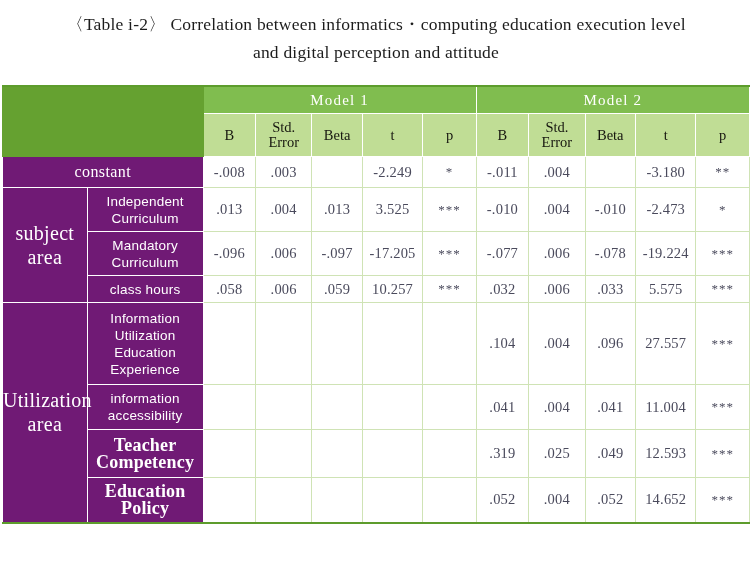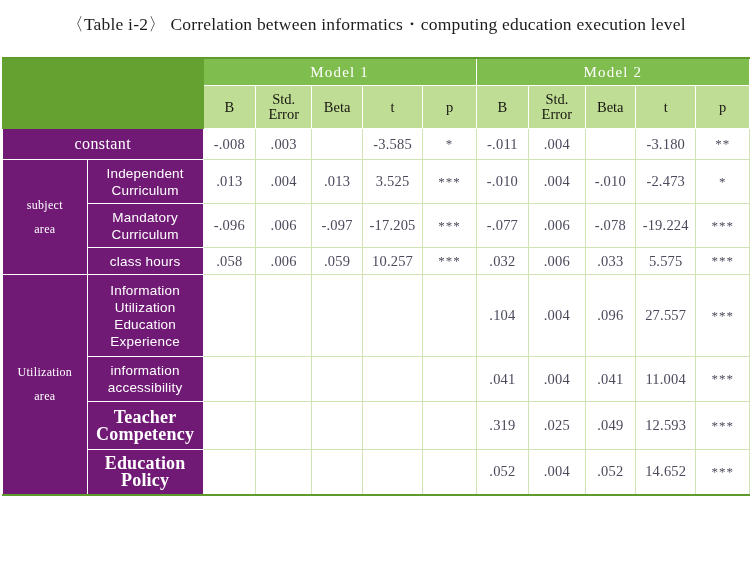--- a/index.html
+++ b/index.html
@@ -88,21 +88,21 @@
     color: #ffffff;
     text-align: center;
     border-color: #ffffff !important;
   }
   .lbl-constant {
     font-size: 16px;
     letter-spacing: 0.4px;
     height: 30px;
   }
   .lbl-group {
-    font-size: 12px;
+    font-size: 20px;
     line-height: 24px;
     letter-spacing: 0.3px;
   }
   .lbl-item {
     font-size: 13.5px;
     line-height: 17px;
     font-weight: bold;
     letter-spacing: 0.2px;
     font-family: "Liberation Sans", "DejaVu Sans", sans-serif;
     padding: 3px 4px;
@@ -135,20 +135,21 @@
     letter-spacing: 0.3px;
   }
 </style>
 </head>
 <body>
 
 <div class="page">
 
   <div class="title-block">
     <div class="title-line">〈Table i-2〉 Correlation between informatics・computing education execution level</div>
+    <div class="title-line second">and digital perception and attitude</div>
   </div>
 
   <div class="table-wrap">
     <table class="stats">
       <colgroup>
         <col style="width:84px">
         <col style="width:115px">
         <col style="width:52px">
         <col style="width:56px">
         <col style="width:50px">
@@ -181,21 +182,21 @@
         </tr>
       </thead>
 
       <tbody>
 
         <tr style="height:30px">
           <td class="lbl lbl-constant" colspan="2">constant</td>
           <td class="val">-.008</td>
           <td class="val">.003</td>
           <td class="val"></td>
-          <td class="val">-3.585</td>
+          <td class="val">-2.249</td>
           <td class="val sig">*</td>
           <td class="val">-.011</td>
           <td class="val">.004</td>
           <td class="val"></td>
           <td class="val">-3.180</td>
           <td class="val sig">**</td>
         </tr>
 
         <tr style="height:44px">
           <td class="lbl lbl-group" rowspan="3">

